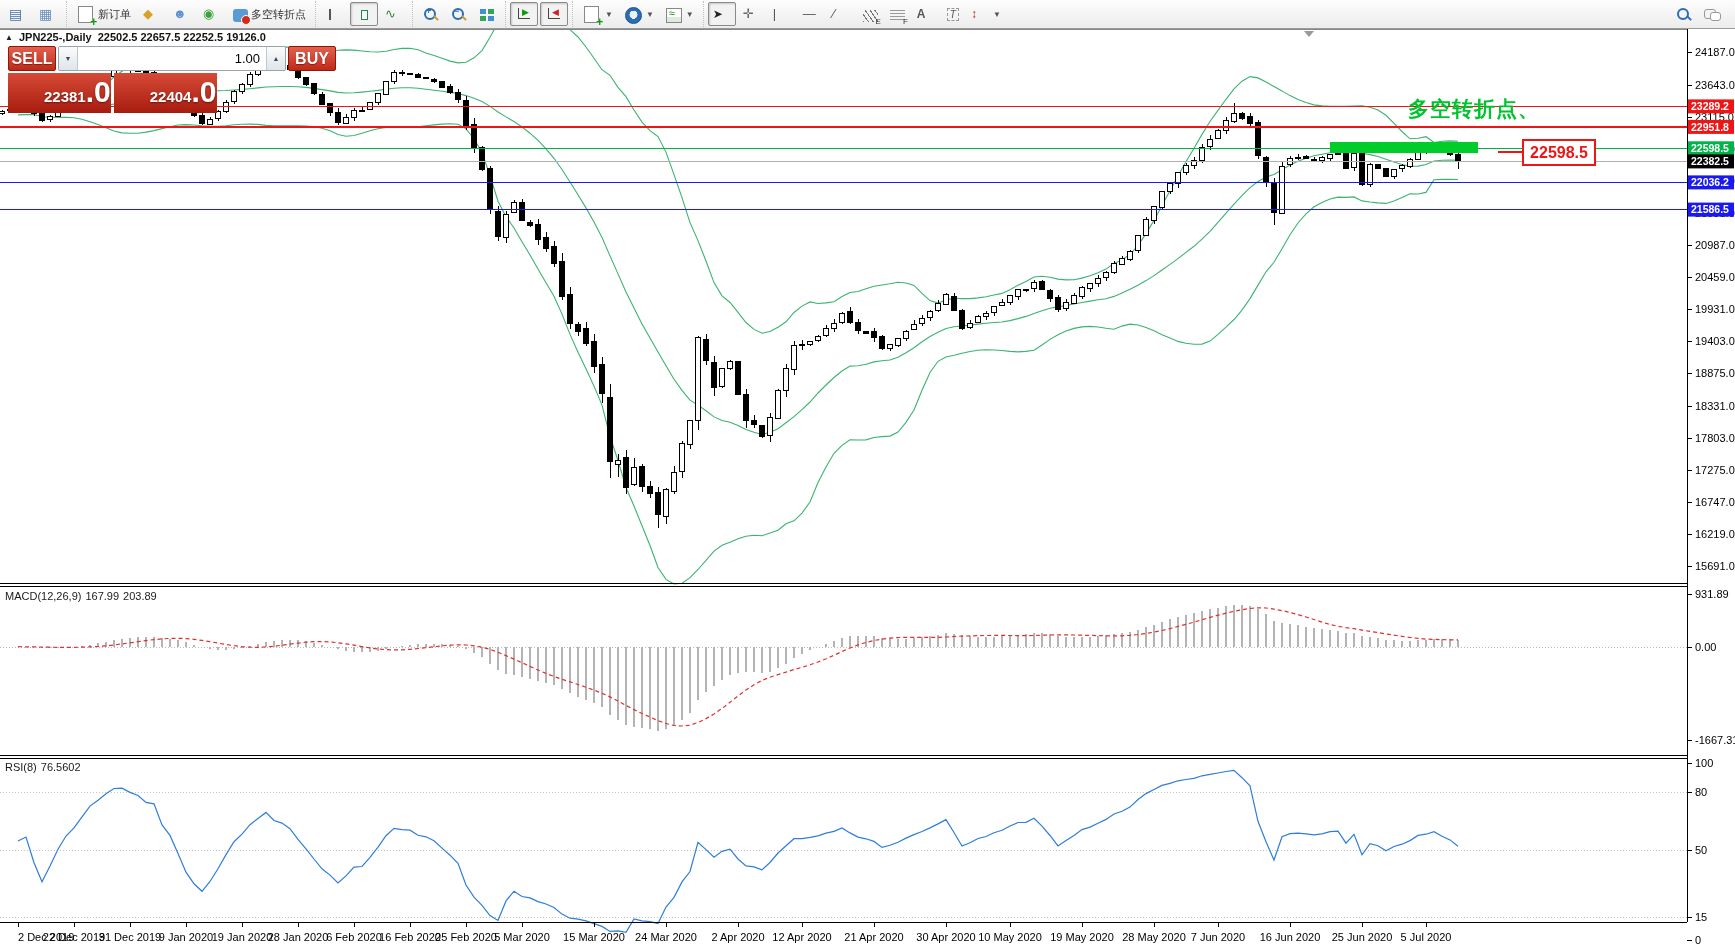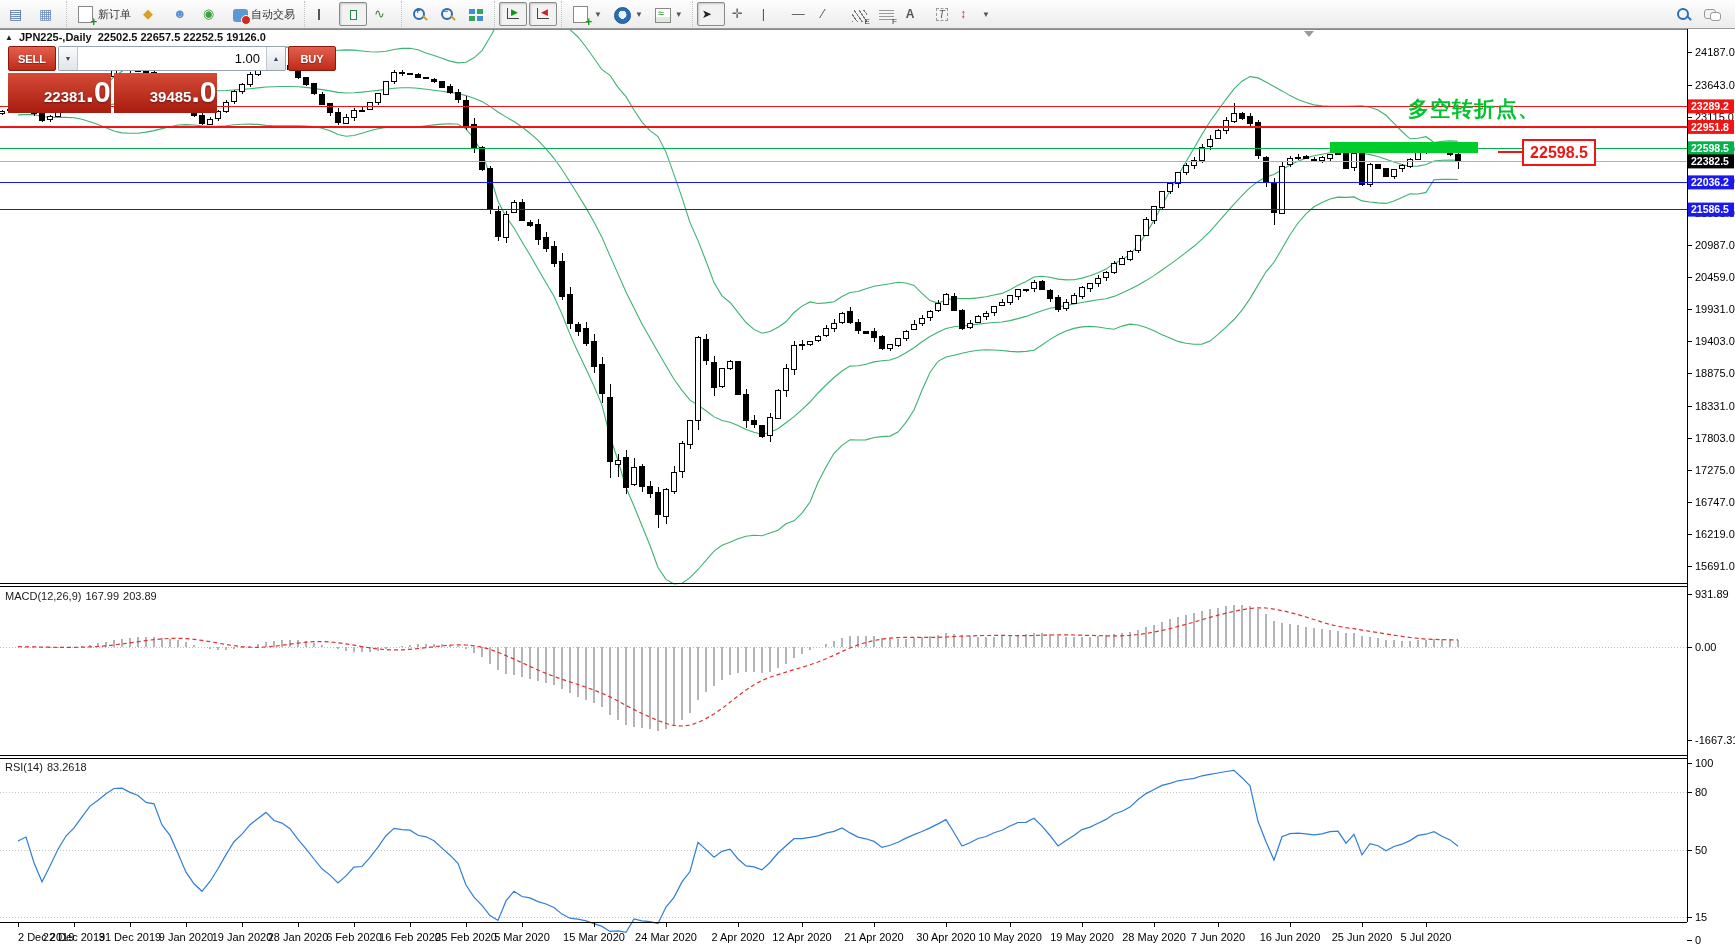--- a/index.html
+++ b/index.html
@@ -68,21 +68,21 @@
   
   #chart-wrap{position:absolute;left:0;top:29px;width:1735px;height:920px;background:#fff;}
   #chart-svg{position:absolute;left:0;top:0;}
   #symbol-header{position:absolute;left:5px;top:2px;font-size:11px;font-weight:bold;color:#111;display:flex;gap:6px;align-items:center;}
   #symbol-header .tri{font-size:8px;color:#222;}
 
   
   #trade-panel{position:absolute;left:8px;top:17px;width:208px;}
   #tp-row1{display:flex;align-items:stretch;height:25px;}
   .tp-btn{flex:0 0 46px;background:linear-gradient(#e3604e,#c02a18);border:1px solid #8d1708;border-radius:2px;
-    color:#fff;font-weight:bold;font-size:11px;display:flex;align-items:center;justify-content:center;text-shadow:0 1px 1px rgba(0,0,0,.4);}
+    color:#fff;font-weight:bold;font-size:16px;display:flex;align-items:center;justify-content:center;text-shadow:0 1px 1px rgba(0,0,0,.4);}
   #tp-stepper{flex:1;display:flex;margin:0 2px;border:1px solid #9aa4ad;background:#7f1d1d;border-radius:2px;}
   .tp-arrow{width:18px;background:linear-gradient(#fbfbfb,#dfe5ea);border-left:1px solid #c0c8cf;border-right:1px solid #c0c8cf;
     font-size:7px;color:#446;display:flex;align-items:center;justify-content:center;}
   .tp-arrow:first-child{border-left:none;}
   .tp-arrow:last-child{border-right:none;}
   #tp-volume{flex:1;border:none;outline:none;text-align:right;font-size:13px;padding:0 6px;font-family:"Liberation Sans",sans-serif;min-width:0;}
   #tp-row2{display:flex;height:40px;margin-top:2px;}
   .tp-price{flex:1;background:linear-gradient(#d64a36,#a81c10);color:#fff;display:flex;align-items:baseline;justify-content:center;
     text-shadow:0 1px 2px rgba(0,0,0,.45);padding-left:36px;}
   .tp-price:first-child{margin-right:3px;}
@@ -124,21 +124,21 @@
           <i class="ic ic-gold">◆</i>
         </div>
       <div class="tbtn">
           <i class="ic ic-person">☻</i>
         </div>
       <div class="tbtn">
           <i class="ic ic-signal">◉</i>
         </div>
       <div class="tbtn">
         <i class="ic-at"></i>
-        <span>自动交易</span>
+        <span>多空转折点</span>
       </div>
     </div>
     <div class="tgroup">
       <div class="tbtn">
           <i class="ic ic-bars"></i>
         </div>
       <div class="tbtn pressed">
           <i class="ic ic-candle"></i>
         </div>
       <div class="tbtn">
@@ -410,30 +410,30 @@
           <div class="tp-arrow">▲</div>
         </div>
         <div class="tp-btn">BUY</div>
       </div>
       <div id="tp-row2">
         <div class="tp-price">
           <span class="tp-main">22381</span>
           <span class="tp-frac">.0</span>
         </div>
         <div class="tp-price">
-          <span class="tp-main">39485</span>
+          <span class="tp-main">22404</span>
           <span class="tp-frac">.0</span>
         </div>
       </div>
     </div>
 
     <div class="pane-label" style="top:561px">
       <span>MACD(12,26,9)</span><span>167.99</span><span>203.89</span>
     </div>
     <div class="pane-label" style="top:732px">
-      <span>RSI(14)</span><span>83.2618</span>
+      <span>RSI(8)</span><span>76.5602</span>
     </div>
 
     <div id="turning-point">多空转折点、</div>
     <div id="callout-dash"></div>
     <div id="price-callout">22598.5</div>
   </div>
 </div>
 
 </body></html>

